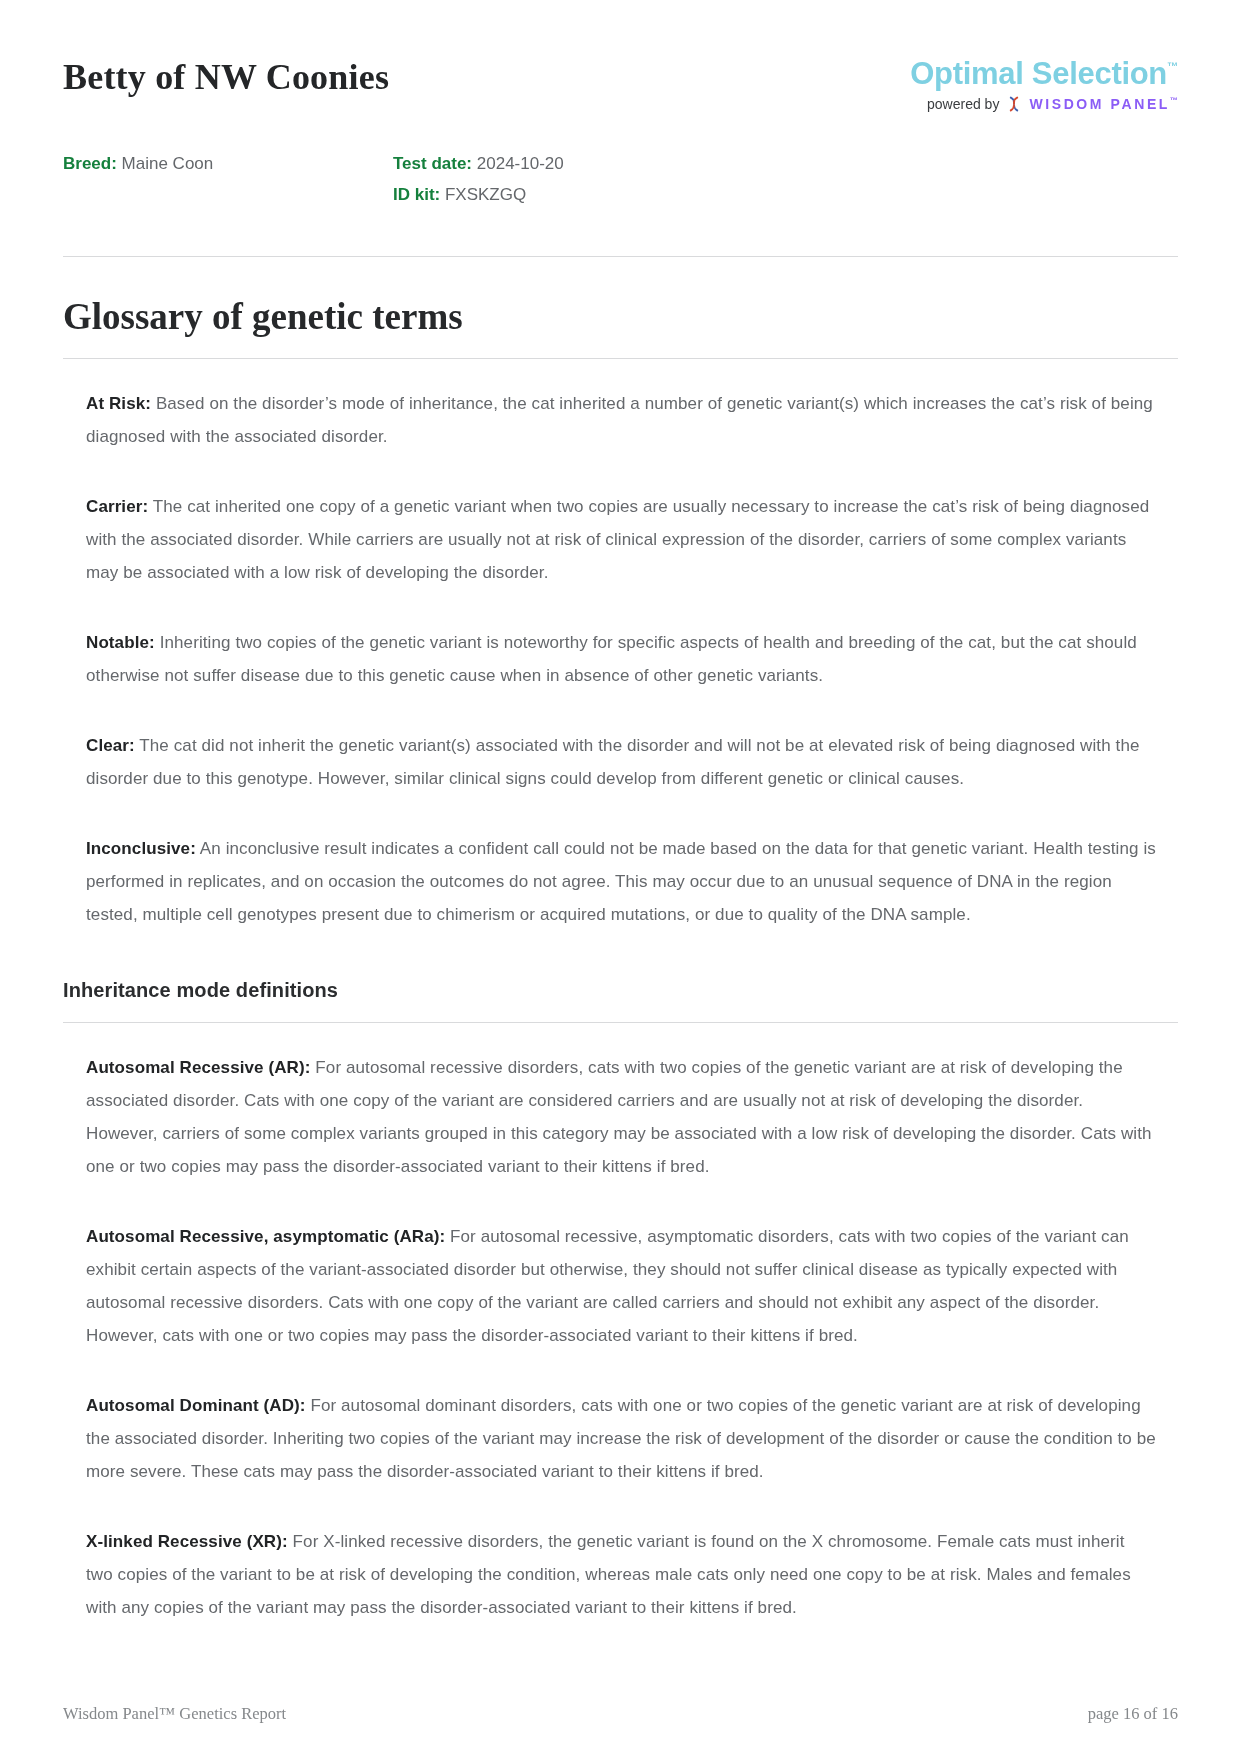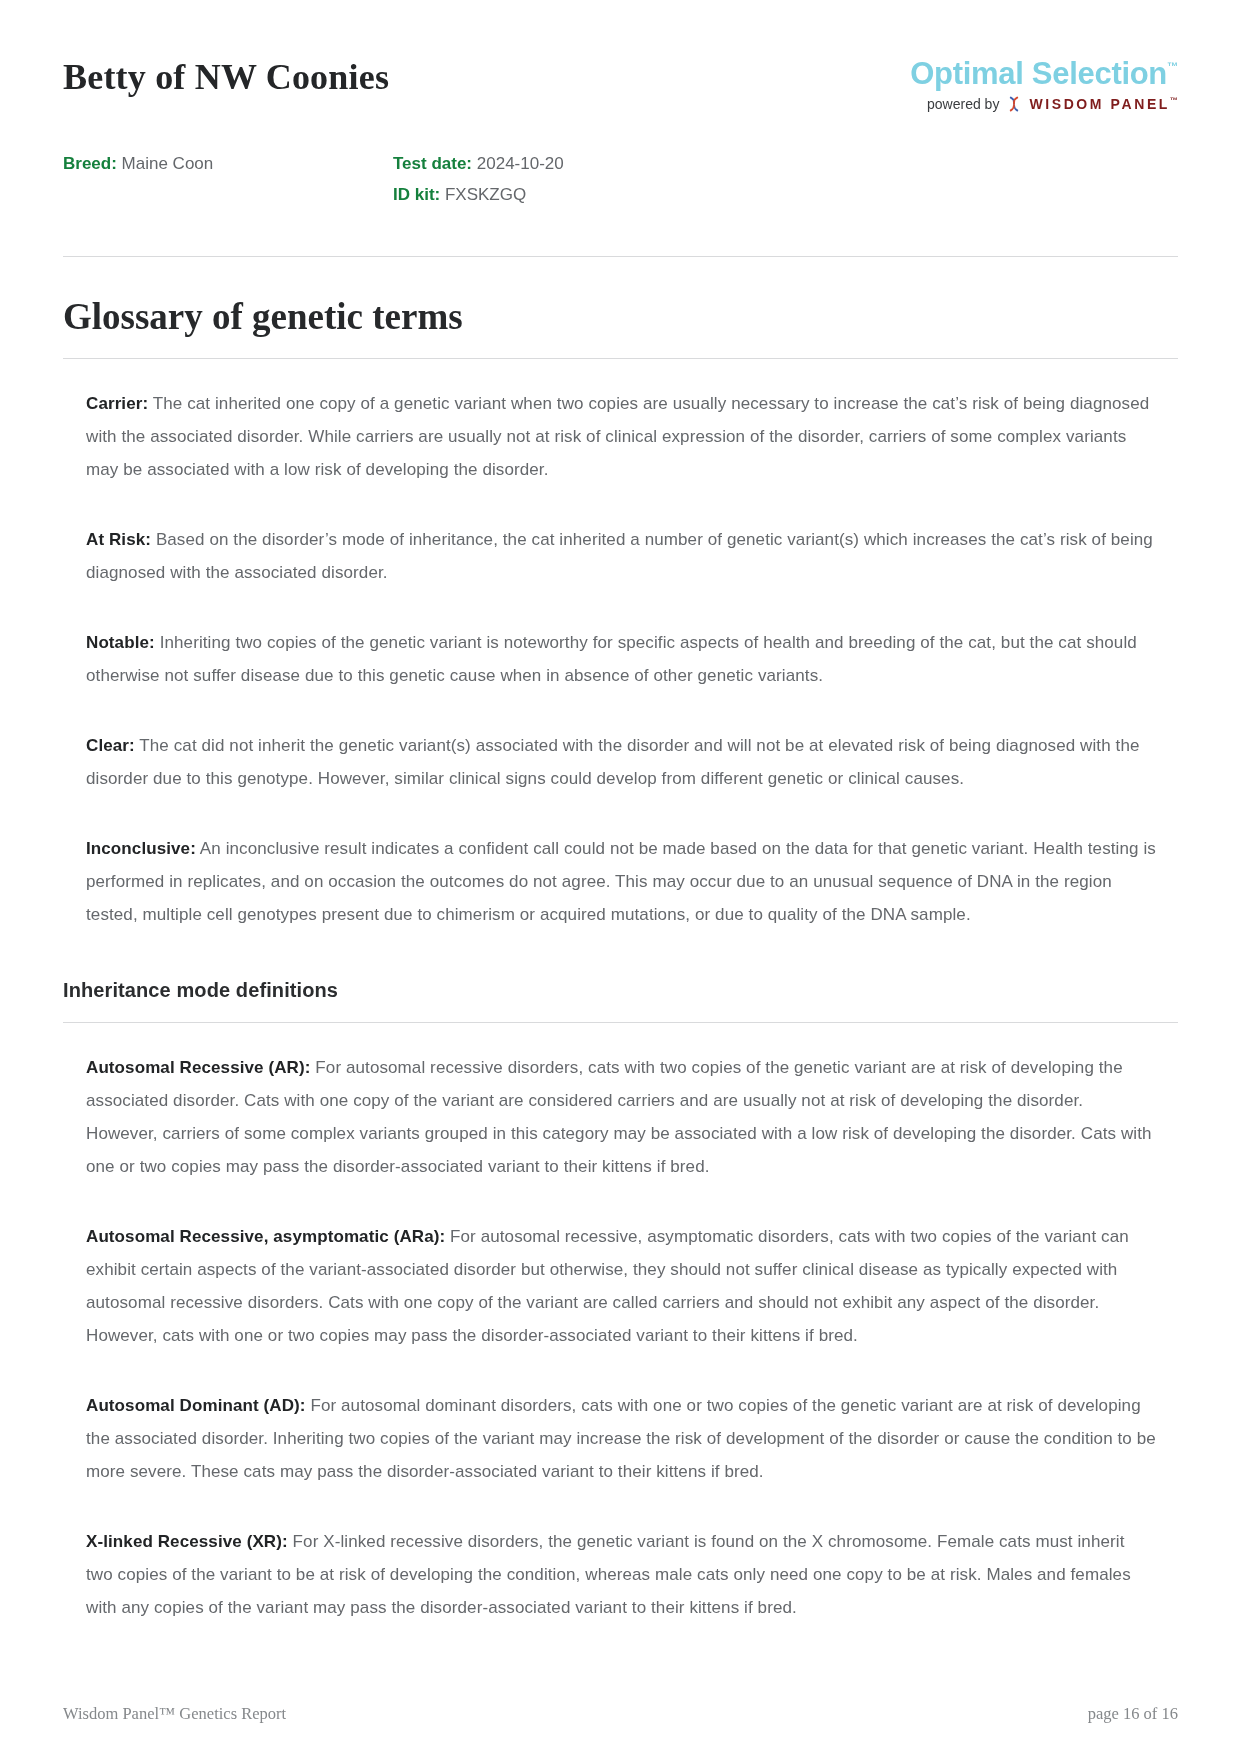--- a/index.html
+++ b/index.html
@@ -40,21 +40,21 @@
     align-items: center;
     justify-content: flex-end;
     gap: 7px;
   }
   .powered-by { font-size: 14px; color: #3a3d40; }
   .dna-icon { width: 16px; height: 16px; display: inline-block; }
   .wisdom-wordmark {
     font-size: 14px;
     font-weight: bold;
     letter-spacing: 2.6px;
-    color: #7f1d1d;
+    color: #8b5cf6;
     white-space: nowrap;
   }
   .wisdom-wordmark .tm { font-size: 8px; vertical-align: 6px; letter-spacing: 0; }
 
   
   .meta { display: flex; margin-top: 36px; font-size: 17px; }
   .meta-col { width: 330px; }
   .meta-col + .meta-col { width: auto; }
   .meta-line { line-height: 31px; color: #64676b; }
   .meta-label { font-weight: bold; color: #15803d; }
@@ -136,22 +136,22 @@
         <div class="meta-line"><span class="meta-label">ID kit:</span> <span>FXSKZGQ</span></div>
       </div>
     </div>
 
     <hr class="divider top-divider">
 
     <h2 class="glossary-title">Glossary of genetic terms</h2>
 
     <hr class="divider section-divider">
     <div class="entries">
+      <p class="entry"><b>At Risk:</b> <span>Based on the disorder’s mode of inheritance, the cat inherited a number of genetic variant(s) which increases the cat’s risk of being diagnosed with the associated disorder.</span></p>
       <p class="entry"><b>Carrier:</b> <span>The cat inherited one copy of a genetic variant when two copies are usually necessary to increase the cat’s risk of being diagnosed with the associated disorder. While carriers are usually not at risk of clinical expression of the disorder, carriers of some complex variants may be associated with a low risk of developing the disorder.</span></p>
-      <p class="entry"><b>At Risk:</b> <span>Based on the disorder’s mode of inheritance, the cat inherited a number of genetic variant(s) which increases the cat’s risk of being diagnosed with the associated disorder.</span></p>
       <p class="entry"><b>Notable:</b> <span>Inheriting two copies of the genetic variant is noteworthy for specific aspects of health and breeding of the cat, but the cat should otherwise not suffer disease due to this genetic cause when in absence of other genetic variants.</span></p>
       <p class="entry"><b>Clear:</b> <span>The cat did not inherit the genetic variant(s) associated with the disorder and will not be at elevated risk of being diagnosed with the disorder due to this genotype. However, similar clinical signs could develop from different genetic or clinical causes.</span></p>
       <p class="entry"><b>Inconclusive:</b> <span>An inconclusive result indicates a confident call could not be made based on the data for that genetic variant. Health testing is performed in replicates, and on occasion the outcomes do not agree. This may occur due to an unusual sequence of DNA in the region tested, multiple cell genotypes present due to chimerism or acquired mutations, or due to quality of the DNA sample.</span></p>
     </div>
 
     <h3 class="section-heading second">Inheritance mode definitions</h3>
     <hr class="divider section-divider">
     <div class="entries">
       <p class="entry"><b>Autosomal Recessive (AR):</b> <span>For autosomal recessive disorders, cats with two copies of the genetic variant are at risk of developing the associated disorder. Cats with one copy of the variant are considered carriers and are usually not at risk of developing the disorder. However, carriers of some complex variants grouped in this category may be associated with a low risk of developing the disorder. Cats with one or two copies may pass the disorder-associated variant to their kittens if bred.</span></p>
       <p class="entry"><b>Autosomal Recessive, asymptomatic (ARa):</b> <span>For autosomal recessive, asymptomatic disorders, cats with two copies of the variant can exhibit certain aspects of the variant-associated disorder but otherwise, they should not suffer clinical disease as typically expected with autosomal recessive disorders. Cats with one copy of the variant are called carriers and should not exhibit any aspect of the disorder. However, cats with one or two copies may pass the disorder-associated variant to their kittens if bred.</span></p>

